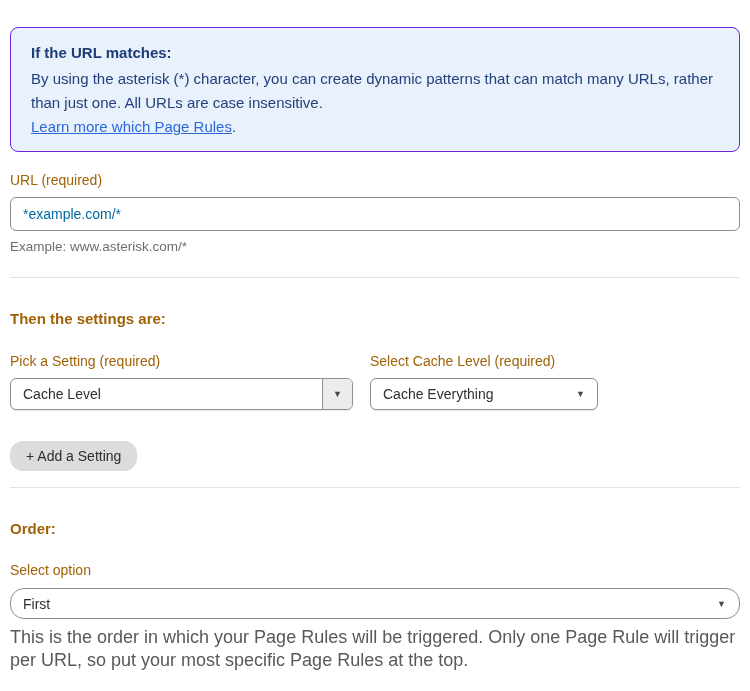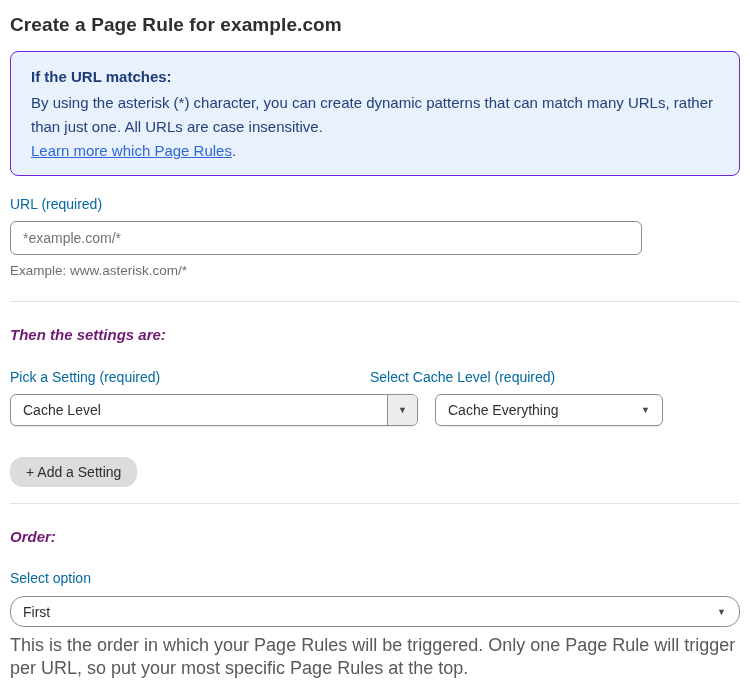--- a/index.html
+++ b/index.html
@@ -41,61 +41,60 @@
   .info-box a.info-link {
     color: #2d68d8;
     text-decoration: underline;
     cursor: pointer;
   }
   .info-box .info-link-suffix { color: #24417c; }
 
   
   .field-label {
     font-size: 14px;
-    color: #0369a1;
+    color: #a16207;
     line-height: 17px;
   }
   .helper-text {
     font-size: 13.5px;
     color: #6e6e6e;
     line-height: 17px;
   }
 
   
   .url-label { margin-top: 20px; }
   .text-input {
     margin-top: 8px;
-    width: 632px;
+    width: 730px;
     height: 31px;
     border: 1px solid #8f8f8f;
     border-radius: 6px;
     padding: 16px 12px;
     font-size: 14px;
-    color: #737373;
+    color: #0369a1;
     font-family: "Liberation Sans", sans-serif;
     background: #fff;
     display: block;
     outline: none;
   }
   .url-helper { margin-top: 7px; }
 
   .divider {
     border: none;
     border-top: 1px solid #e2e2e2;
     height: 0;
     margin-top: 22px;
     width: 730px;
   }
 
   .section-heading {
-    margin-top: 24px;
+    margin-top: 32px;
     font-size: 15px;
     font-weight: 700;
-    color: #701a75;
-    font-style: italic;
+    color: #a16207;
   }
 
   
   .pickers-labels {
     display: flex;
     margin-top: 26px;
   }
   .pickers-labels .col1 { width: 360px; }
   .pickers-row {
     display: flex;
@@ -112,21 +111,21 @@
     align-items: center;
     cursor: pointer;
     box-shadow: 0 1px 1px rgba(0,0,0,0.08);
   }
   .select-box .select-value {
     font-size: 14px;
     color: #2f2f2f;
     padding-left: 12px;
     white-space: nowrap;
   }
-  .select-setting { width: 408px; margin-right: 17px; }
+  .select-setting { width: 343px; margin-right: 17px; }
   .select-setting .arrow-cap {
     position: absolute;
     right: 0; top: 0; bottom: 0;
     width: 30px;
     background: #ececec;
     border-left: 1px solid #8f8f8f;
     border-radius: 0 5px 5px 0;
     display: flex;
     align-items: center;
     justify-content: center;
@@ -178,21 +177,20 @@
     line-height: 23px;
     width: 730px;
   }
   .divider-order { margin-top: 20px; }
 </style>
 </head>
 <body>
 
 <div class="container">
 
-  <h1 class="page-title">Create a Page Rule for example.com</h1>
 
   <div class="info-box">
     <div class="info-heading">If the URL matches:</div>
     <div class="info-body">By using the asterisk (*) character, you can create dynamic patterns that can match many URLs, rather than just one. All URLs are case insensitive.</div>
     <div>
       <a class="info-link">Learn more which Page Rules</a><span class="info-link-suffix">.</span>
     </div>
   </div>
 
   <div class="field-label url-label">URL (required)</div>

